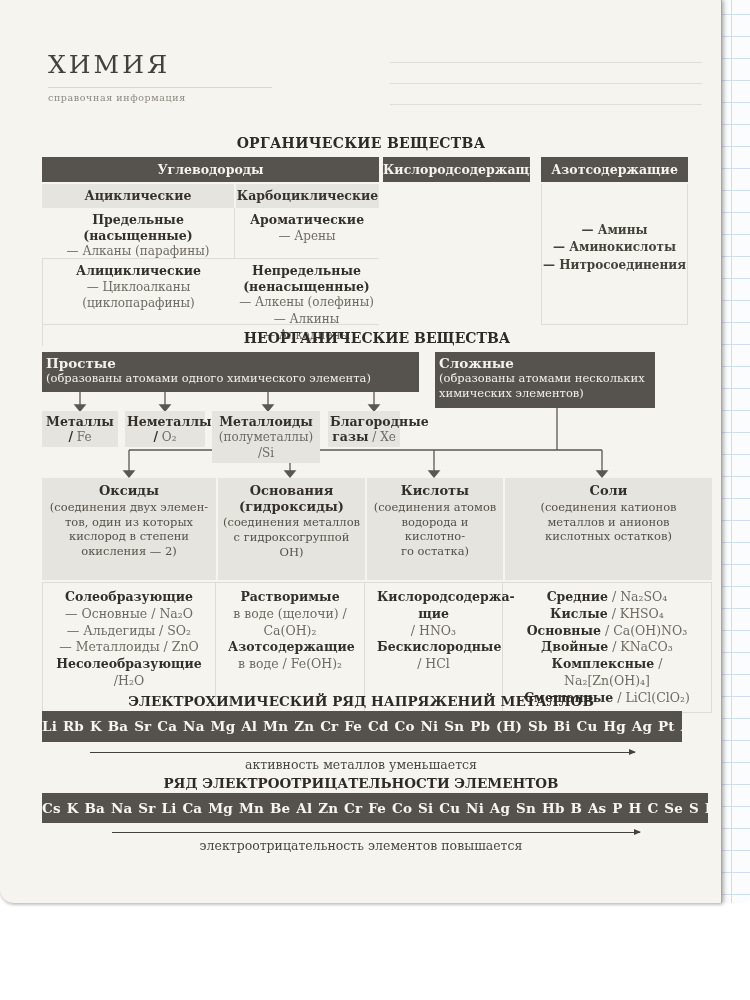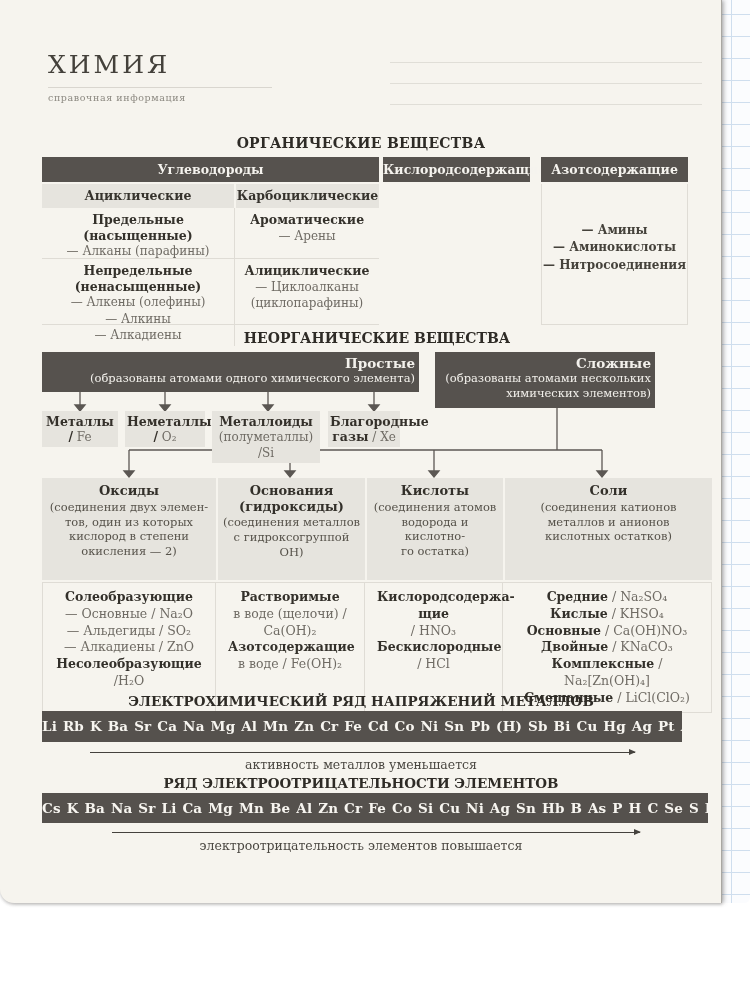--- a/index.html
+++ b/index.html
@@ -57,21 +57,21 @@
   .hydro-cell.c3,.hydro-cell.c4{border-top:1px solid var(--line);}
   .cell-title{font-weight:bold;font-size:12.5px;color:#34312b;line-height:1.25;white-space:pre-line;}
   .cell-items{font-size:12px;color:var(--gray);line-height:1.38;white-space:pre-line;}
   .list-body{border:1px solid var(--line);border-top:none;height:141px;margin-top:2px;text-align:center;}
   .col-oxy .list-body{padding-top:16px;}
   .col-nit .list-body{padding-top:38px;}
   .bold-items{font-weight:bold;font-size:12px;color:#45423b;line-height:1.45;white-space:pre-line;}
   
   .inorg{position:absolute;left:42px;top:330px;width:670px;height:352px;}
   .inorg-title{position:absolute;left:0;top:0;width:670px;text-align:center;font-weight:bold;font-size:14px;color:#2e2b26;}
-  .flow-box{position:absolute;background:var(--dark);color:#f3f1ec;text-align:right;padding:3px 4px;}
+  .flow-box{position:absolute;background:var(--dark);color:#f3f1ec;text-align:left;padding:3px 4px;}
   .flow-box .fb-title{font-weight:bold;font-size:13.5px;line-height:1.2;}
   .flow-box .fb-sub{font-size:11.5px;line-height:1.25;white-space:pre-line;}
   .box-simple{left:0;top:22px;width:377px;height:40px;}
   .box-complex{left:393px;top:22px;width:220px;height:56px;}
   .conn-svg{position:absolute;left:0;top:62px;width:670px;height:86px;}
   .sbox{position:absolute;top:81px;background:var(--cell);text-align:center;padding:3px 2px;min-height:36px;font-size:12.5px;line-height:1.2;}
   .sbox b{color:#34302a;}
   .sbox span{color:#6f6b64;font-size:12px;}
   .sbox1{left:0;width:76px;}
   .sbox2{left:83px;width:80px;}
@@ -124,31 +124,31 @@
         </div>
         <div class="hydro-body">
           <div class="hydro-cell c1">
             <div class="cell-title">Предельные (насыщенные)</div>
             <div class="cell-items">— Алканы (парафины)</div>
           </div>
           <div class="hydro-cell c2">
             <div class="cell-title">Ароматические</div>
             <div class="cell-items">— Арены</div>
           </div>
+          <div class="hydro-cell c4">
+            <div class="cell-title">Алициклические</div>
+            <div class="cell-items">— Циклоалканы
+(циклопарафины)</div>
+          </div>
           <div class="hydro-cell c3">
             <div class="cell-title">Непредельные
 (ненасыщенные)</div>
             <div class="cell-items">— Алкены (олефины)
 — Алкины
 — Алкадиены</div>
-          </div>
-          <div class="hydro-cell c4">
-            <div class="cell-title">Алициклические</div>
-            <div class="cell-items">— Циклоалканы
-(циклопарафины)</div>
           </div>
         </div>
       </div>
 
       <div class="col-oxy">
         <div class="dark-hdr">Кислородсодержащие</div>
       </div>
 
       <div class="col-nit">
         <div class="dark-hdr">Азотсодержащие</div>
@@ -227,21 +227,21 @@
             <div class="cd">(соединения катионов
 металлов и анионов
 кислотных остатков)</div>
           </div>
         </div>
         <div class="cat-row cat-bd-row">
           <div class="cat-bd">
             <div class="dline"><b>Солеобразующие</b><span></span></div>
             <div class="dline"><b></b><span>— Основные / Na₂O</span></div>
             <div class="dline"><b></b><span>— Альдегиды / SO₂</span></div>
-            <div class="dline"><b></b><span>— Алкадиены / ZnO</span></div>
+            <div class="dline"><b></b><span>— Металлоиды / ZnO</span></div>
             <div class="dline"><b>Несолеобразующие</b><span> /H₂O</span></div>
           </div>
           <div class="cat-bd">
             <div class="dline"><b>Растворимые</b><span></span></div>
             <div class="dline"><b></b><span>в воде (щелочи) /</span></div>
             <div class="dline"><b></b><span>Ca(OH)₂</span></div>
             <div class="dline"><b>Азотсодержащие</b><span></span></div>
             <div class="dline"><b></b><span>в воде / Fe(OH)₂</span></div>
           </div>
           <div class="cat-bd">

